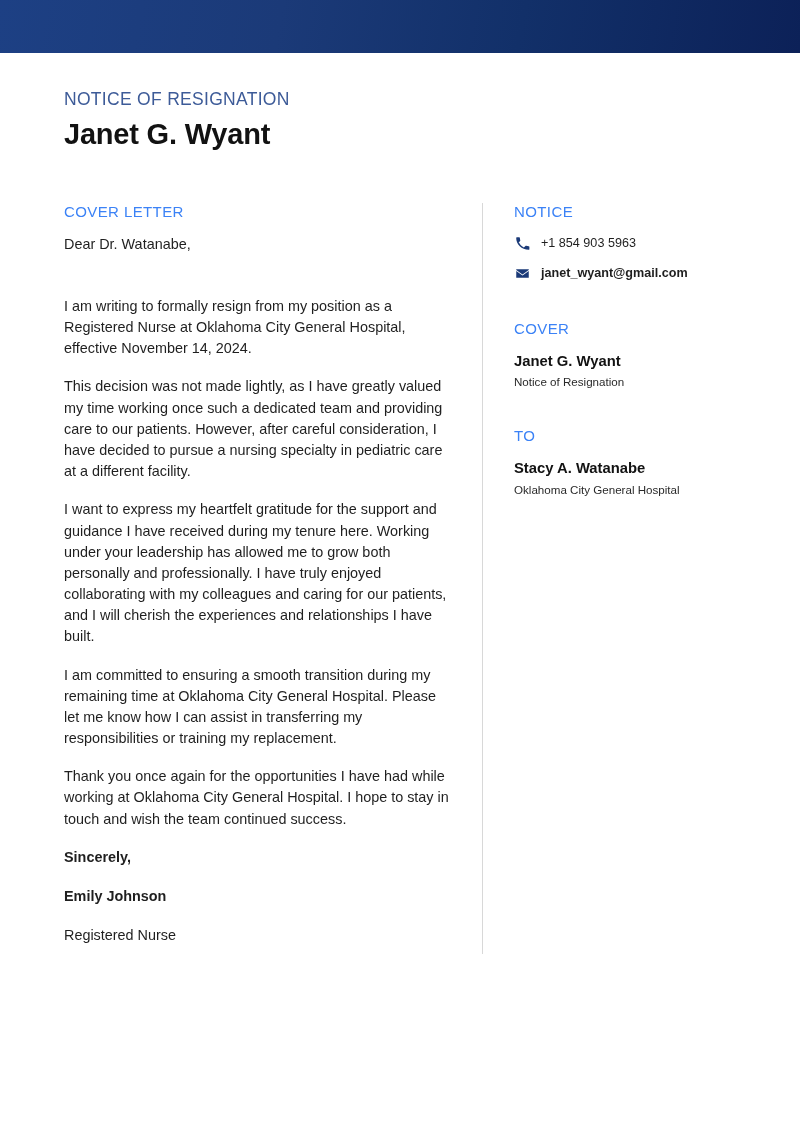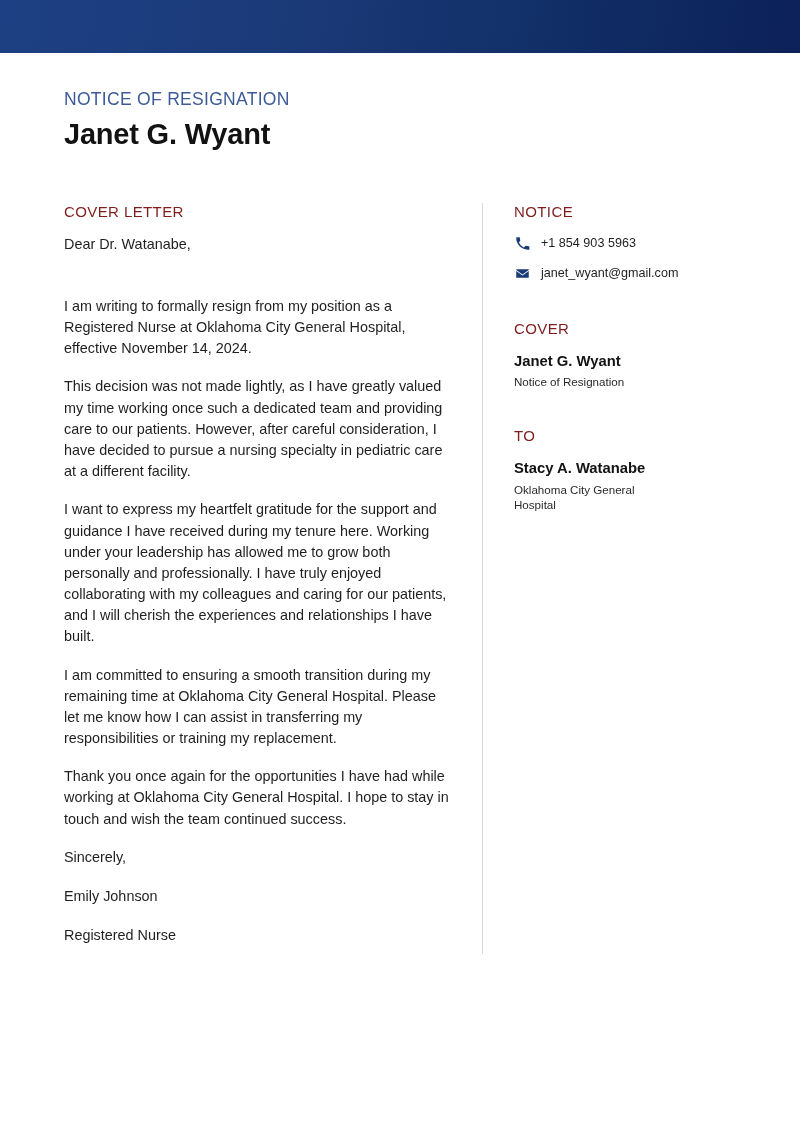--- a/index.html
+++ b/index.html
@@ -74,21 +74,21 @@
   }
   .col-right {
     flex: 1 1 auto;
     padding-left: 31px;
     box-sizing: border-box;
   }
 
   
   .section-heading {
     font-size: 15px;
-    color: #7f1d1d;
+    color: #3b82f6;
     letter-spacing: 0.4px;
     font-weight: 400;
     margin: 0 0 13px 0;
     line-height: 1.2;
   }
   .col-right .section-heading {
     margin-bottom: 14px;
   }
 
   
@@ -99,30 +99,32 @@
     margin: 0 0 17px 0;
   }
   .letter p:last-child {
     margin-bottom: 8px;
   }
   .letter p.salutation {
     margin-bottom: 41px;
   }
   .letter p.signoff {
     margin-bottom: 18px;
+    font-weight: bold;
   }
 
   
   .detail-row {
     display: flex;
     align-items: center;
     margin-bottom: 13px;
   }
   .detail-row:last-child {
     margin-bottom: 4px;
+    font-weight: bold;
   }
   .detail-icon {
     width: 17px;
     height: 17px;
     flex: 0 0 17px;
     margin-right: 10px;
     display: flex;
     align-items: center;
     justify-content: center;
   }

